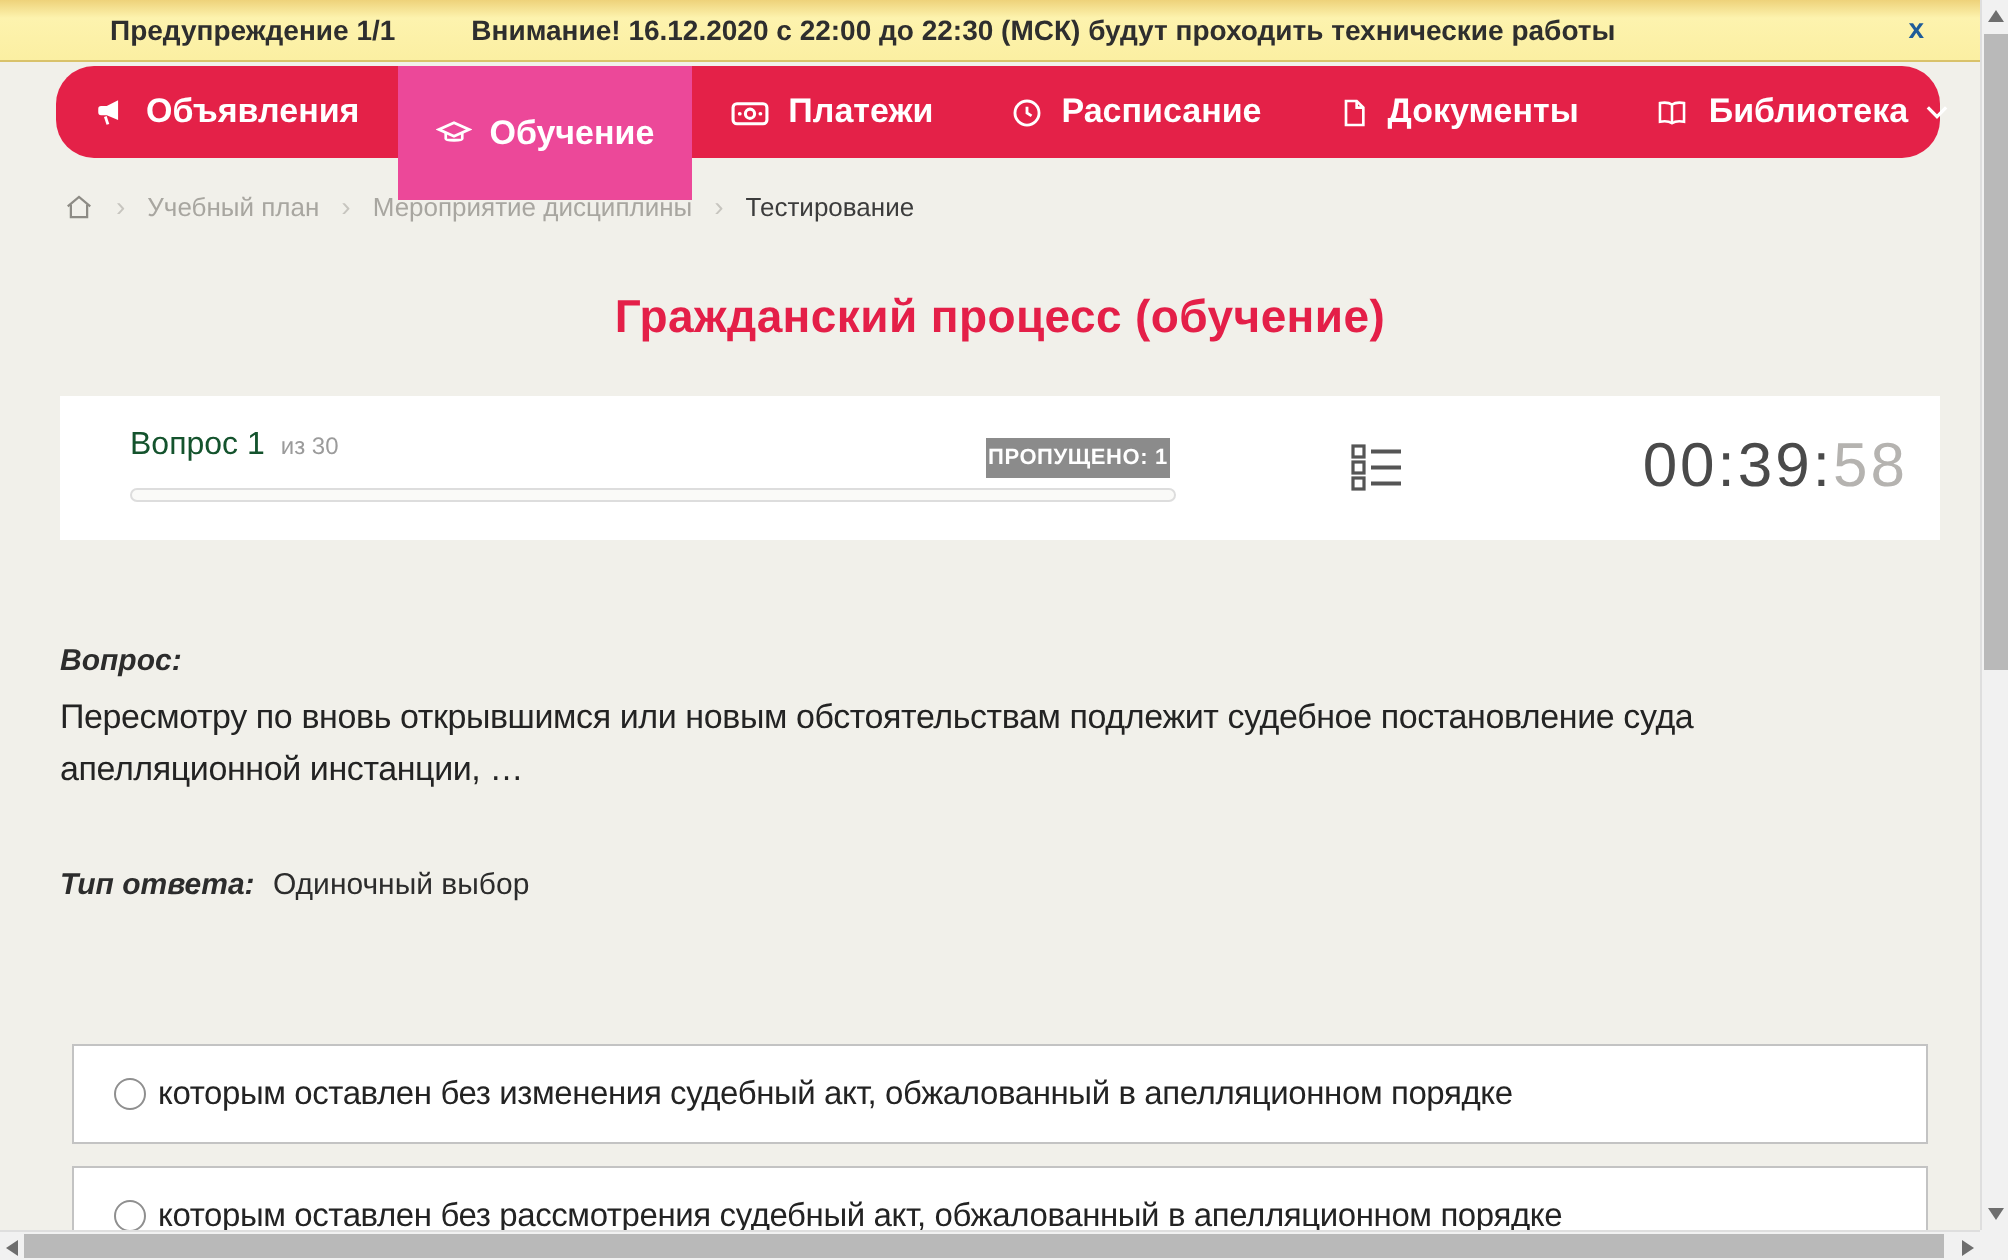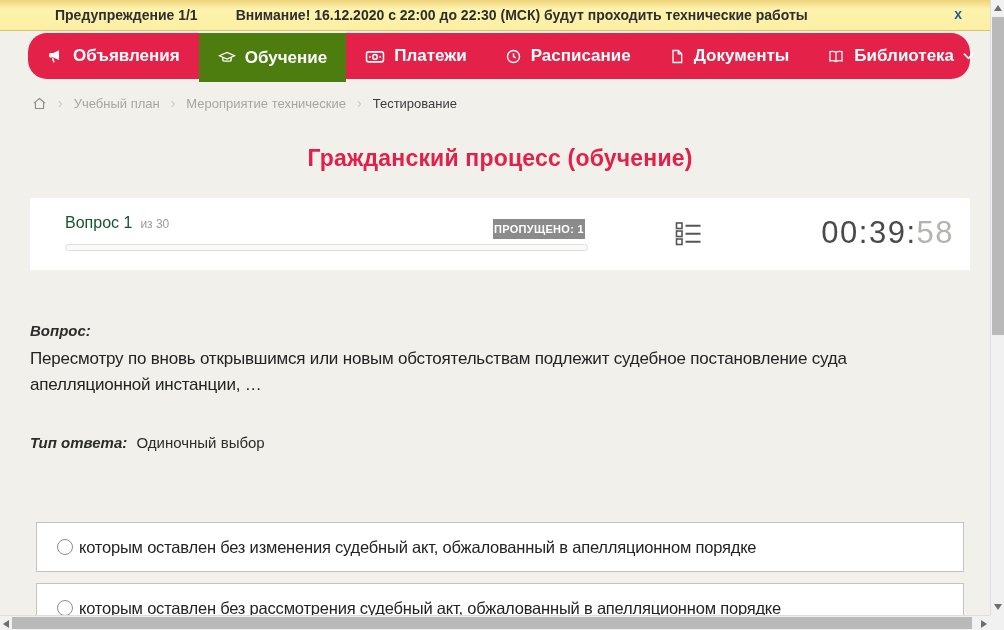--- a/index.html
+++ b/index.html
@@ -27,21 +27,21 @@
 
   
   .navbar {
     position:absolute; left:28px; top:33px; width:942px; height:46px;
     background:#e42148; display:flex; align-items:stretch;border-radius:19px;
   }
   .nav-item {
     display:flex; align-items:center; gap:9px; padding:0 19px;
     color:#fff; font-size:17px; font-weight:bold; cursor:pointer; white-space:nowrap;
   }
-  .nav-item.active { background:#4d7c0f; height:49px; }
+  .nav-item.active { background:#ec4899; height:67px; }
   .nav-item .nicon { display:flex; align-items:center; }
   .nav-item svg { display:block; }
 
   
   .breadcrumb {
     position:absolute; left:32px; top:93px; height:20px;
     display:flex; align-items:center; gap:11px; font-size:13px; color:#a8a6a0;
   }
   .crumb { cursor:pointer; }
   .crumb-sep { color:#c7c5bf; font-size:14px; }
@@ -200,21 +200,21 @@
 <div class="breadcrumb">
   <span class="home-icon">
     <svg width="15" height="15" viewBox="0 0 24 24" fill="none" stroke="#8d8b85" stroke-width="1.8">
         <path d="M3 11.5 L12 4 L21 11.5"></path>
         <path d="M5.5 10 V20 H18.5 V10"></path>
       </svg>
   </span>
   <span class="crumb-sep">›</span>
   <span class="crumb">Учебный план</span>
   <span class="crumb-sep">›</span>
-  <span class="crumb">Мероприятие технические</span>
+  <span class="crumb">Мероприятие дисциплины</span>
   <span class="crumb-sep">›</span>
   <span class="crumb crumb-current">Тестирование</span>
 </div>
 
 <div class="page-title">Гражданский процесс (обучение)</div>
 
 <div class="qpanel">
   <div class="q-head">
     <span class="q-label">Вопрос 1</span>
     <span class="q-of">из 30</span>

